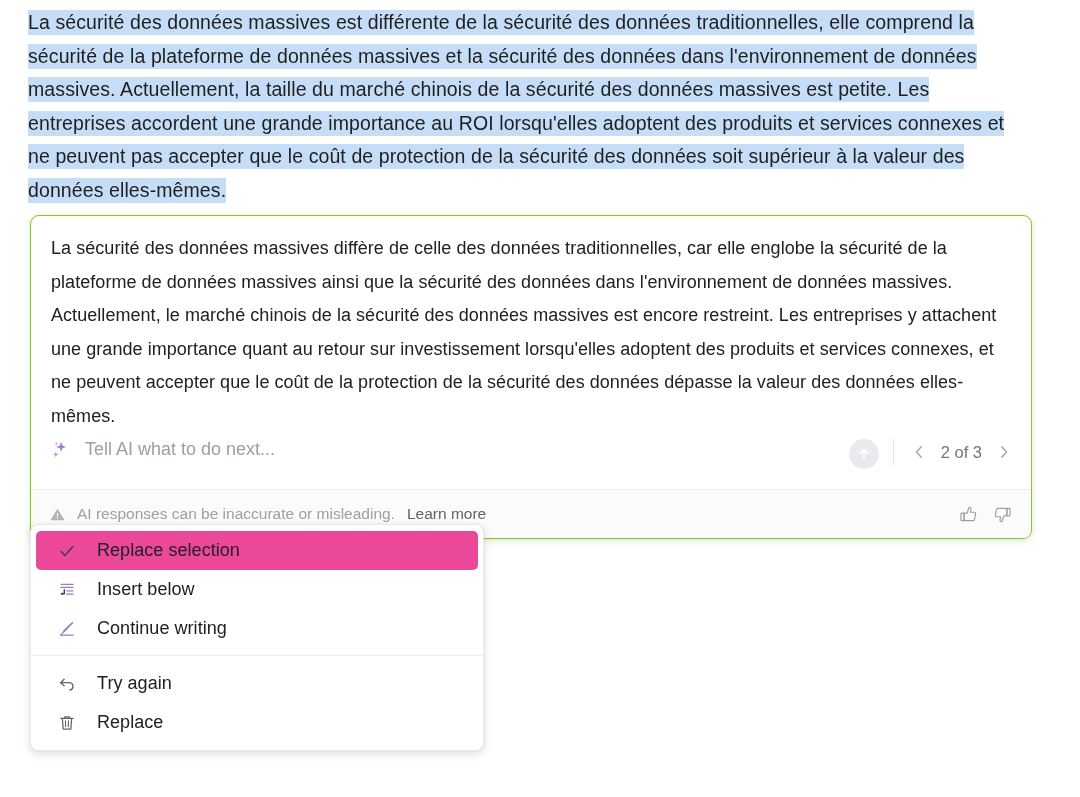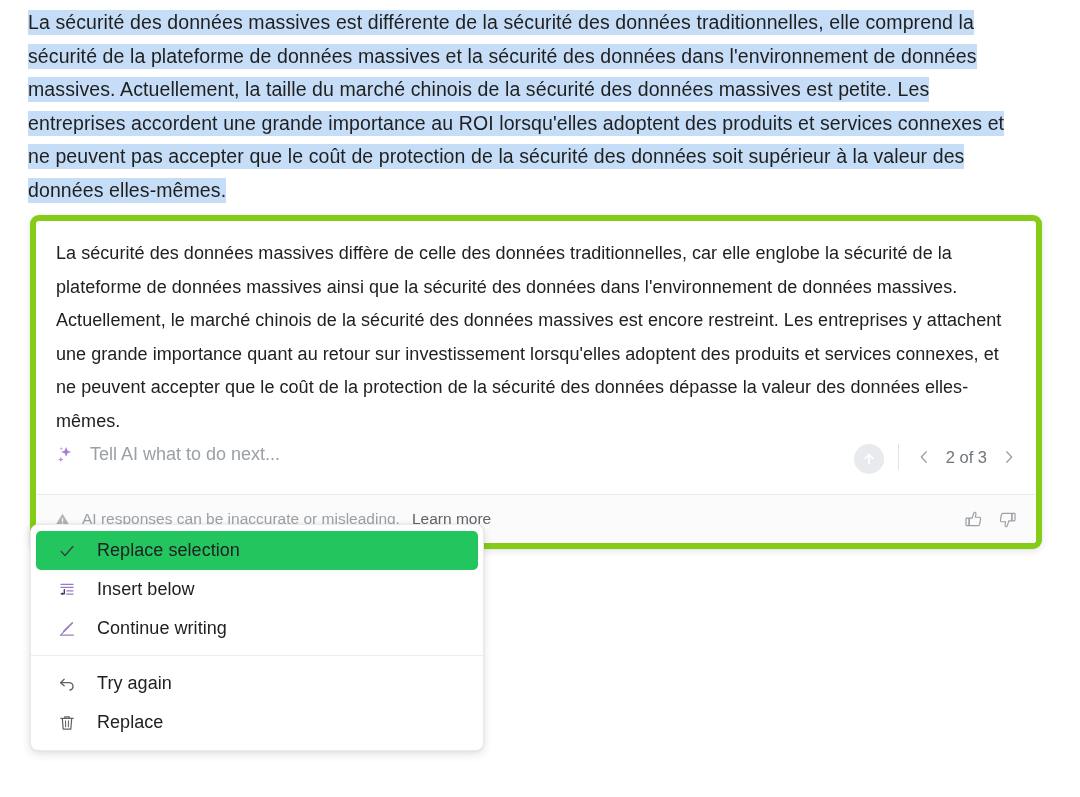--- a/index.html
+++ b/index.html
@@ -38,21 +38,21 @@
     padding: 1px 0 2px 0;
   }
 
   
   .ai-card {
     position: absolute;
     left: 30px;
     top: 215px;
     width: 1000px;
     background: #ffffff;
-    border: 6px solid #84cc16;
+    border: 1px solid #84cc16;
     border-radius: 9px;
     box-shadow: 0 2px 7px rgba(60,64,67,0.14), 0 0 1px rgba(60,64,67,0.10);
     overflow: hidden;
   }
 
   .ai-response {
     padding: 16px 20px 6px 20px;
     font-size: 18px;
     line-height: 33.5px;
     color: #202124;
@@ -187,21 +187,21 @@
   }
   .menu-item {
     display: flex;
     align-items: center;
     height: 39px;
     padding: 0 14px 0 20px;
     margin: 0 5px;
     border-radius: 5px;
     cursor: default;
   }
-  .menu-item.selected { background: #22c55e; }
+  .menu-item.selected { background: #ec4899; }
   .menu-icon {
     width: 22px;
     height: 22px;
     flex: 0 0 auto;
     margin-right: 19px;
     display: flex;
     align-items: center;
     justify-content: center;
   }
   .menu-icon svg { display: block; }

